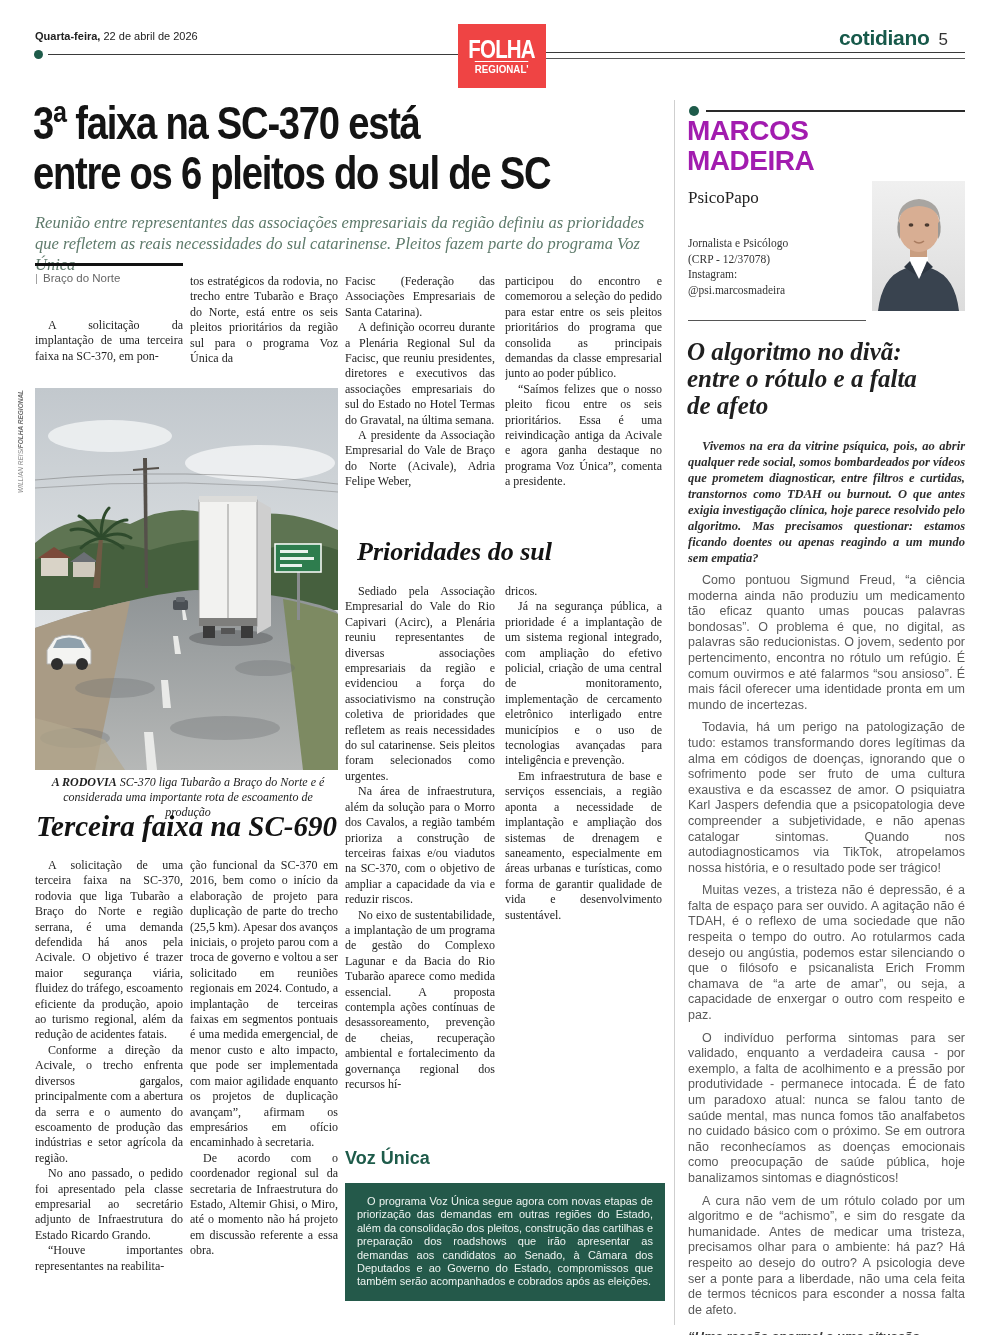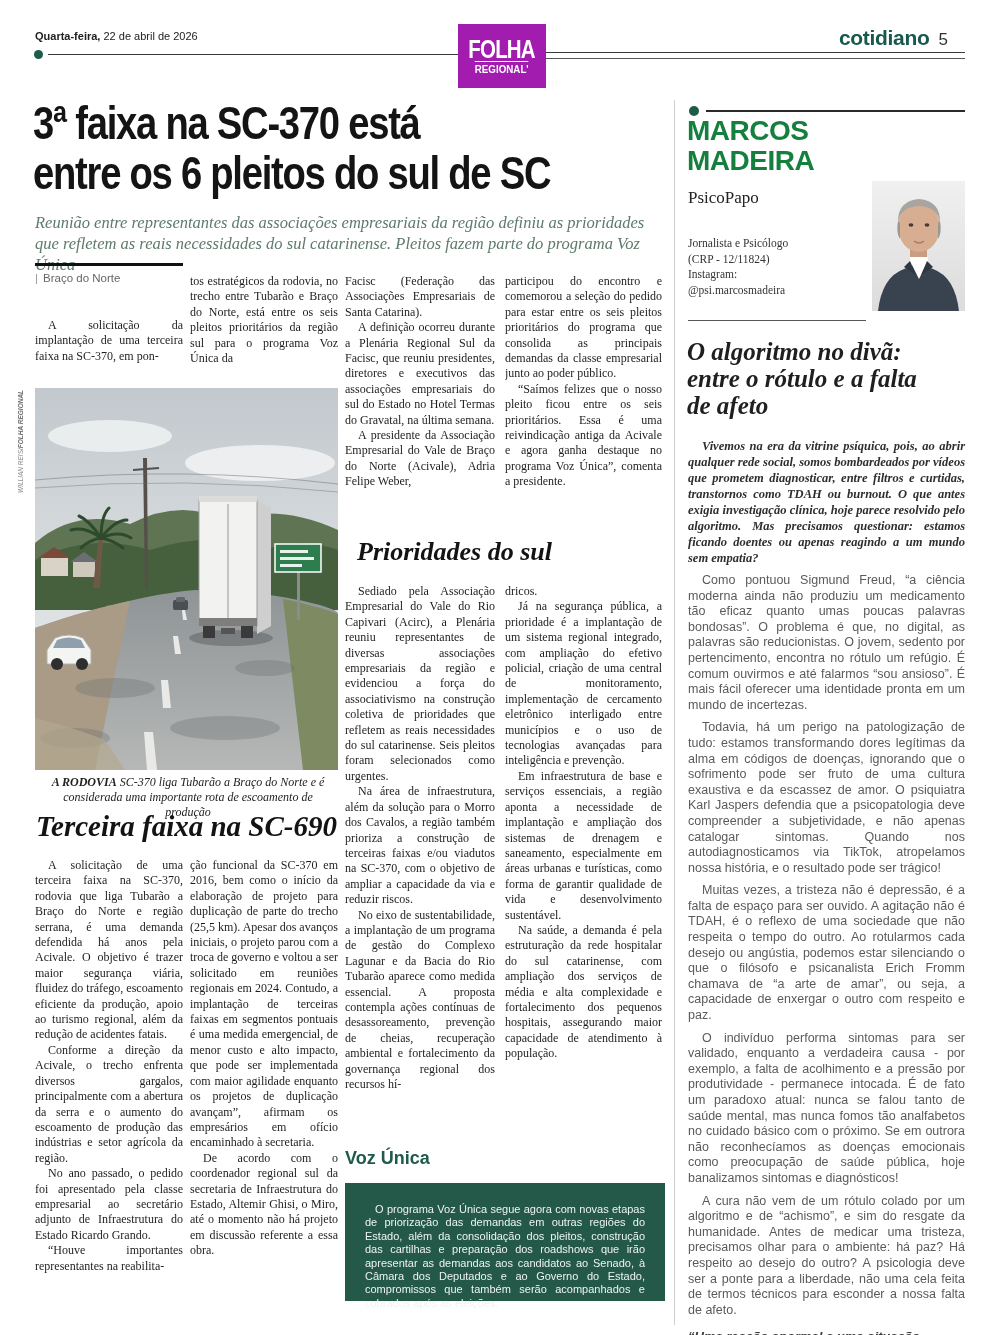--- a/index.html
+++ b/index.html
@@ -6,21 +6,21 @@
   .page{position:relative;width:1000px;height:1335px;background:#ffffff;overflow:hidden;
         font-family:"Liberation Serif",serif;color:#1c1c1c;}
   
   .date{position:absolute;left:35px;top:30px;font-family:"Liberation Sans",sans-serif;
         font-size:11px;color:#222;}
   .date b{font-weight:bold;}
   .rule-left{position:absolute;left:48px;top:54px;width:412px;border-top:1.5px solid #3a3a3a;}
   .rule-right{position:absolute;left:460px;top:52px;width:505px;height:5px;
         border-top:1.5px solid #3a3a3a;border-bottom:1px solid #555;}
   .hdr-dot{position:absolute;left:34px;top:50px;width:9px;height:9px;border-radius:50%;background:#1e5b4a;}
-  .logo{position:absolute;left:458px;top:24px;width:88px;height:64px;background:#a21caf;z-index:3;
+  .logo{position:absolute;left:458px;top:24px;width:88px;height:64px;background:#ef4444;z-index:3;
         display:flex;flex-direction:column;align-items:center;justify-content:center;color:#fff;
         font-family:"Liberation Sans",sans-serif;text-align:center;}
   .logo .l1{font-size:25px;font-weight:bold;letter-spacing:-1px;transform:scaleX(0.82);line-height:24px;}
   .logo .l2{font-size:11.5px;font-weight:bold;letter-spacing:0;transform:scaleX(0.85);line-height:13px;
         border-top:1.5px solid #fff;padding-top:1px;}
   .section-tag{position:absolute;right:52px;top:26px;font-family:"Liberation Sans",sans-serif;}
   .section-tag .sec{font-size:21px;font-weight:bold;color:#17594a;letter-spacing:-0.3px;}
   .section-tag .num{font-size:17px;color:#333;margin-left:9px;}
   
   .headline{position:absolute;left:33px;top:98px;width:760px;
@@ -48,27 +48,27 @@
         font-style:italic;font-size:12px;line-height:15px;color:#222;}
   .caption b{font-style:italic;}
   .sec-head{position:absolute;font-weight:bold;font-style:italic;color:#131313;}
   .sec-head.terceira{left:35px;top:810px;width:303px;text-align:center;font-size:29px;}
   .sec-head.prior{left:357px;top:537px;font-size:26px;}
   
   .voz-head{position:absolute;left:345px;top:1148px;font-family:"Liberation Sans",sans-serif;
         font-weight:bold;font-size:18px;color:#1e5b4a;}
   .voz-box{position:absolute;left:345px;top:1183px;width:320px;height:118px;background:#24594a;
         box-sizing:border-box;padding:12px 12px;}
-  .voz-box p{margin:8px;font-family:"Liberation Sans",sans-serif;font-size:11px;line-height:13.4px;
+  .voz-box p{margin:0;font-family:"Liberation Sans",sans-serif;font-size:11px;line-height:13.4px;
         color:#edf3f0;text-align:justify;text-indent:10px;}
   
   .op-dot{position:absolute;left:689px;top:106px;width:10px;height:10px;border-radius:50%;background:#1e5b4a;}
   .op-rule{position:absolute;left:706px;top:110px;width:259px;border-top:2px solid #2a2a2a;}
   .op-author{position:absolute;left:687px;top:116px;font-family:"Liberation Sans",sans-serif;
-        font-weight:bold;font-size:28px;line-height:30px;letter-spacing:-0.5px;color:#15803d;white-space:pre-line;}
+        font-weight:bold;font-size:28px;line-height:30px;letter-spacing:-0.5px;color:#a21caf;white-space:pre-line;}
   .op-colname{position:absolute;left:688px;top:188px;font-size:17px;color:#222;}
   .op-bio{position:absolute;left:688px;top:236px;font-size:11.5px;line-height:15.5px;color:#333;white-space:pre-line;}
   .op-photo{position:absolute;left:872px;top:181px;width:93px;height:130px;overflow:hidden;}
   .op-hr{position:absolute;left:688px;top:320px;width:178px;border-top:1px solid #555;}
   .op-title{position:absolute;left:687px;top:338px;width:285px;font-weight:bold;font-style:italic;
         font-size:25px;line-height:27px;color:#1f1f1f;white-space:pre-line;}
   .op-flow{position:absolute;left:688px;top:438px;width:277px;}
   .op-lead{font-weight:bold;font-style:italic;font-size:12.5px;line-height:16px;color:#2e2e2e;
         text-align:justify;text-indent:14px;margin:0 0 7px 0;}
   .op-flow p.op-par{font-family:"Liberation Sans",sans-serif;font-size:12.5px;line-height:15.6px;
@@ -222,35 +222,34 @@
   <div class="sec-head prior">Prioridades do sul</div>
   <div class="newscol" style="left:345px;top:584px;width:150px;height:560px;">
     <p>Sediado pela Associação Empresarial do Vale do Rio Capivari (Acirc), a Plenária reuniu representantes de diversas associações empresariais da região e evidenciou a força do associativismo na construção coletiva de prioridades que refletem as reais necessidades do sul catarinense. Seis pleitos foram selecionados como urgentes.</p>
     <p>Na área de infraestrutura, além da solução para o Morro dos Cavalos, a região também prioriza a construção de terceiras faixas e/ou viadutos na SC-370, com o objetivo de ampliar a capacidade da via e reduzir riscos.</p>
     <p>No eixo de sustentabilidade, a implantação de um programa de gestão do Complexo Lagunar e da Bacia do Rio Tubarão aparece como medida essencial. A proposta contempla ações contínuas de desassoreamento, prevenção de cheias, recuperação ambiental e fortalecimento da governança regional dos recursos hí-</p>
   </div>
   <div class="newscol" style="left:505px;top:584px;width:157px;height:560px;">
     <p class="cont">dricos.</p>
     <p>Já na segurança pública, a prioridade é a implantação de um sistema regional integrado, com ampliação do efetivo policial, criação de uma central de monitoramento, implementação de cercamento eletrônico interligado entre municípios e o uso de tecnologias avançadas para inteligência e prevenção.</p>
     <p>Em infraestrutura de base e serviços essenciais, a região aponta a necessidade de implantação e ampliação dos sistemas de drenagem e saneamento, especialmente em áreas urbanas e turísticas, como forma de garantir qualidade de vida e desenvolvimento sustentável.</p>
-    <p>Na saúde, a demanda é pela estruturação da rede hospitalar do sul catarinense, com ampliação dos serviços de média e alta complexidade e fortalecimento dos pequenos hospitais, assegurando maior capacidade de atendimento à população.</p>
   </div>
 
   <div class="voz-head">Voz Única</div>
   <div class="voz-box">
     <p>O programa Voz Única segue agora com novas etapas de priorização das demandas em outras regiões do Estado, além da consolidação dos pleitos, construção das cartilhas e preparação dos roadshows que irão apresentar as demandas aos candidatos ao Senado, à Câmara dos Deputados e ao Governo do Estado, compromissos que também serão acompanhados e cobrados após as eleições.</p>
   </div>
 
   <div class="op-dot"></div>
   <div class="op-rule"></div>
   <div class="op-author">MARCOS
 MADEIRA</div>
   <div class="op-colname">PsicoPapo</div>
   <div class="op-bio">Jornalista e Psicólogo
-(CRP - 12/11824)
+(CRP - 12/37078)
 Instagram:
 @psi.marcosmadeira</div>
   <div class="op-photo">
     <svg width="93" height="130" viewBox="0 0 93 130">
       <defs>
         <linearGradient id="pbg" x1="0" y1="0" x2="0" y2="1">
           <stop offset="0" stop-color="#f0f0f0"></stop>
             <stop offset="1" stop-color="#dcdcdc"></stop>
         </linearGradient>
       </defs>

